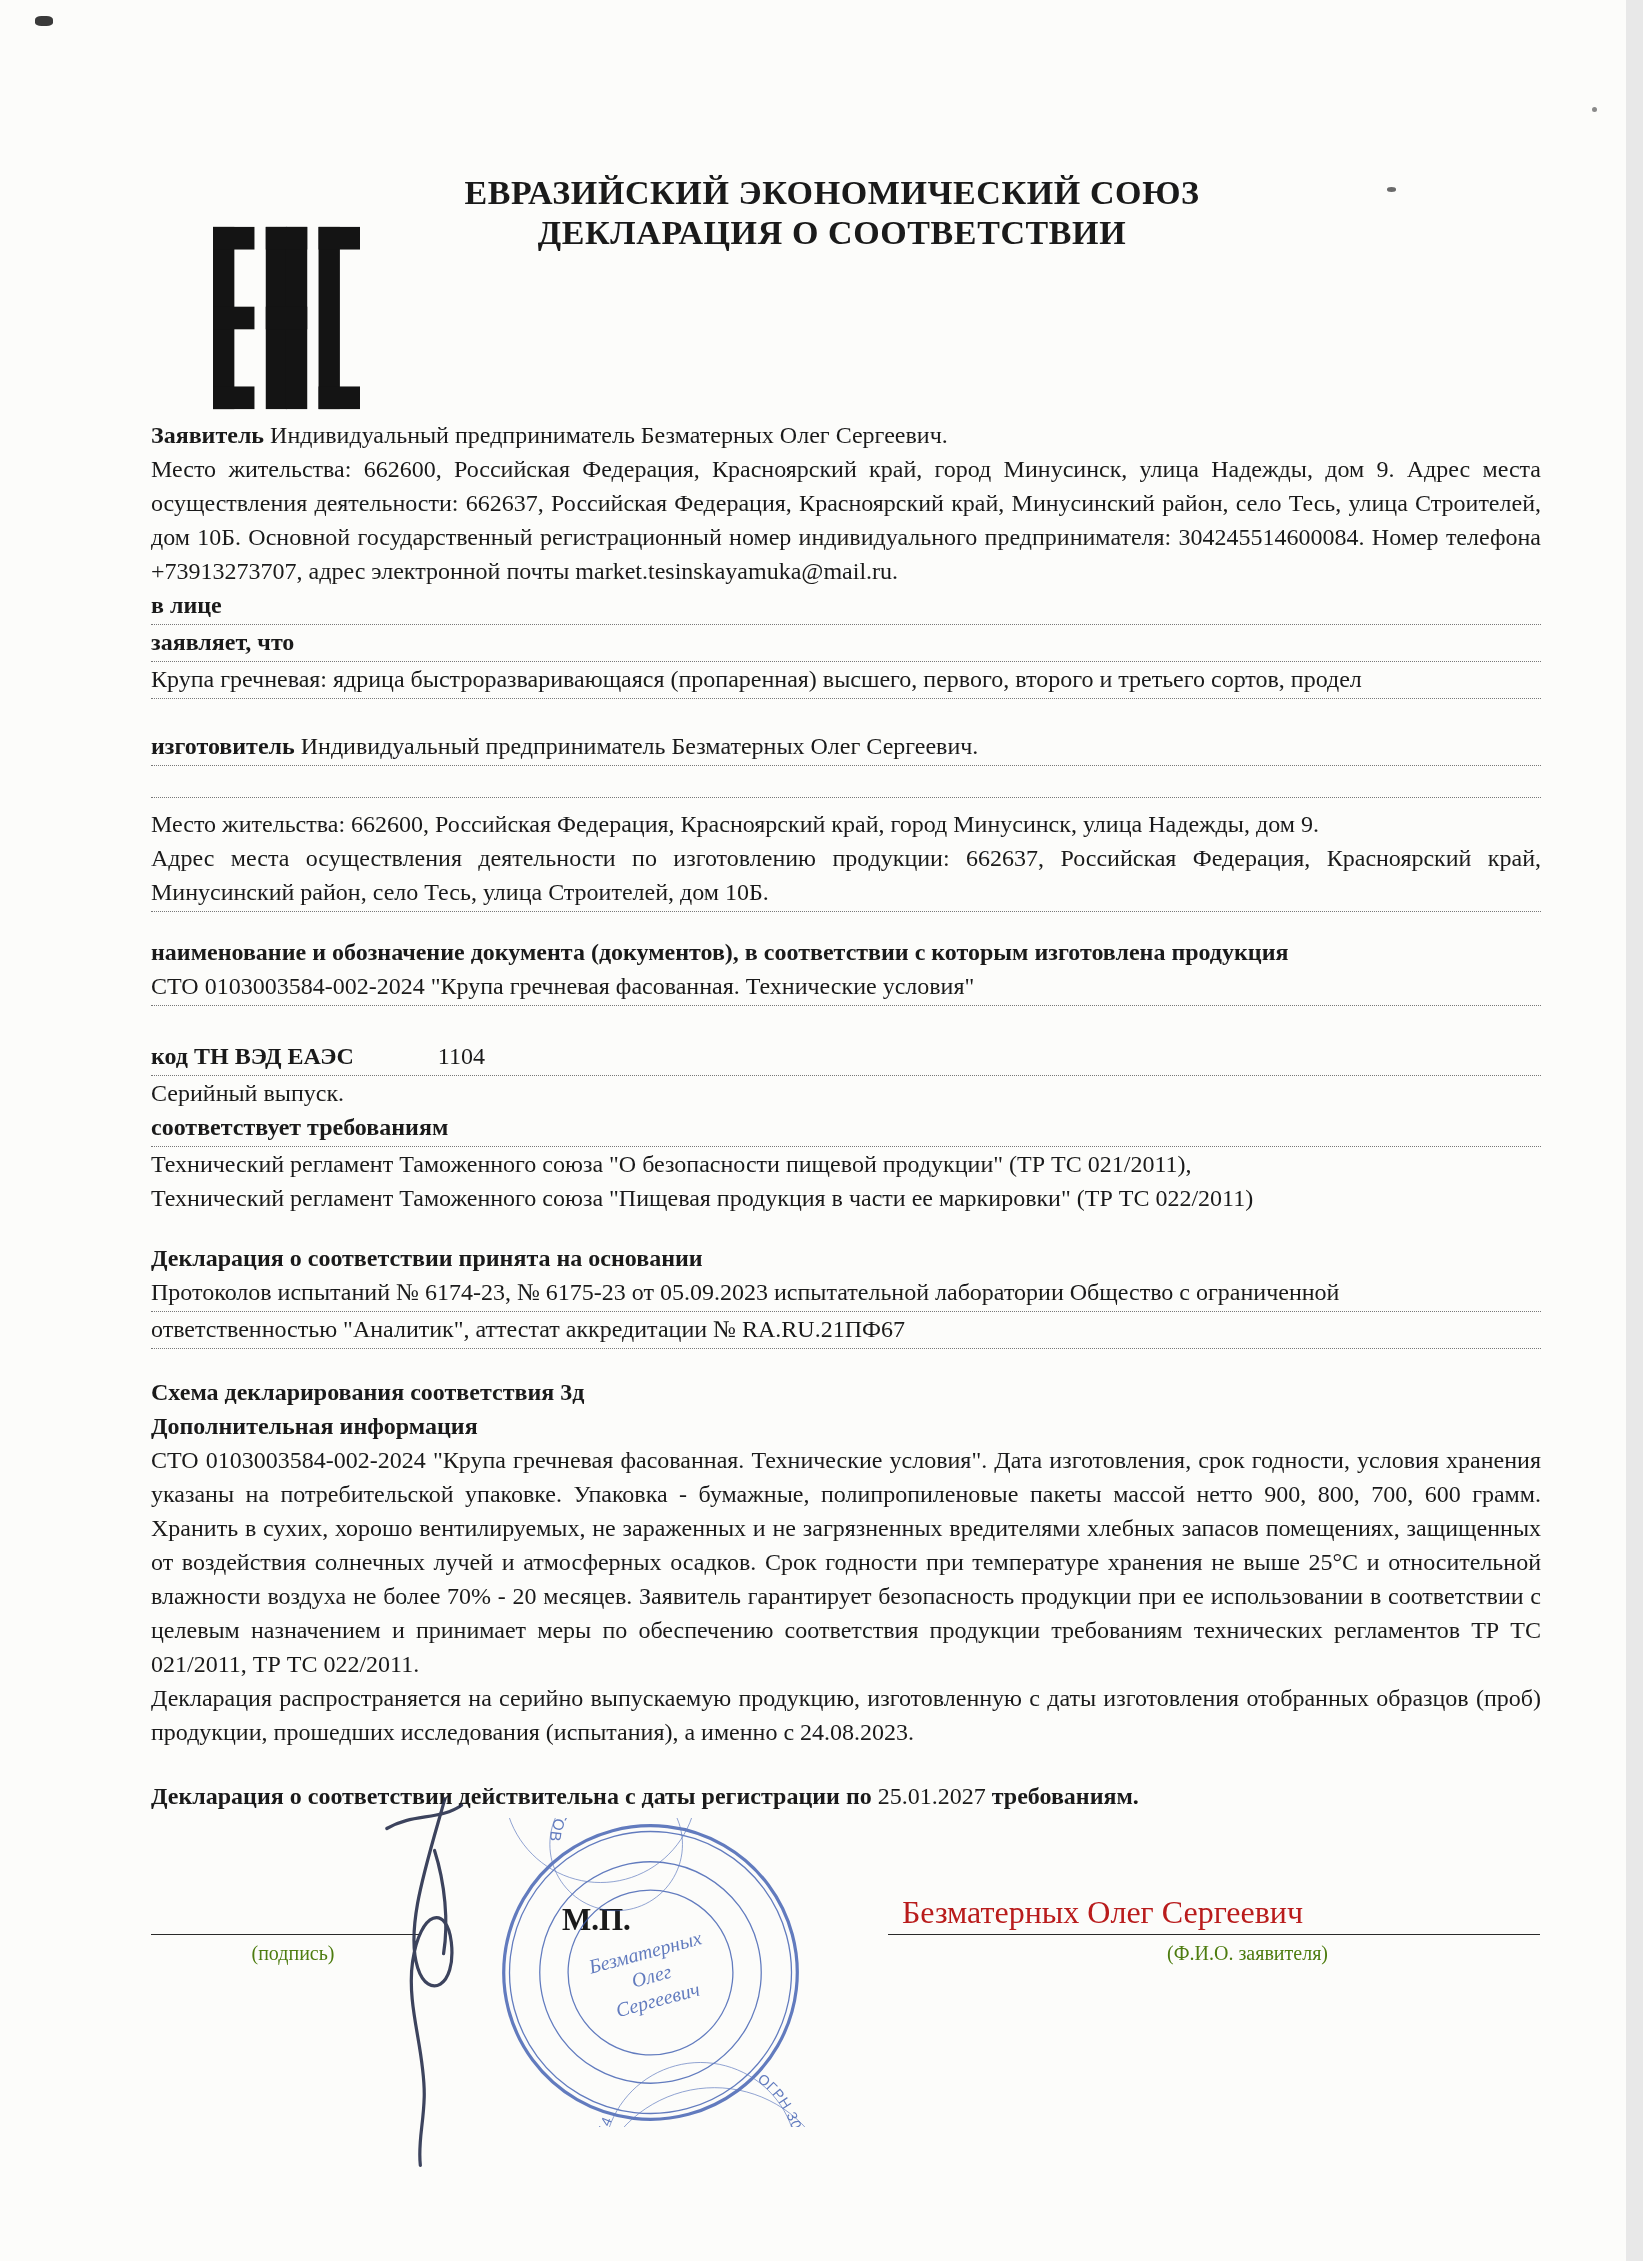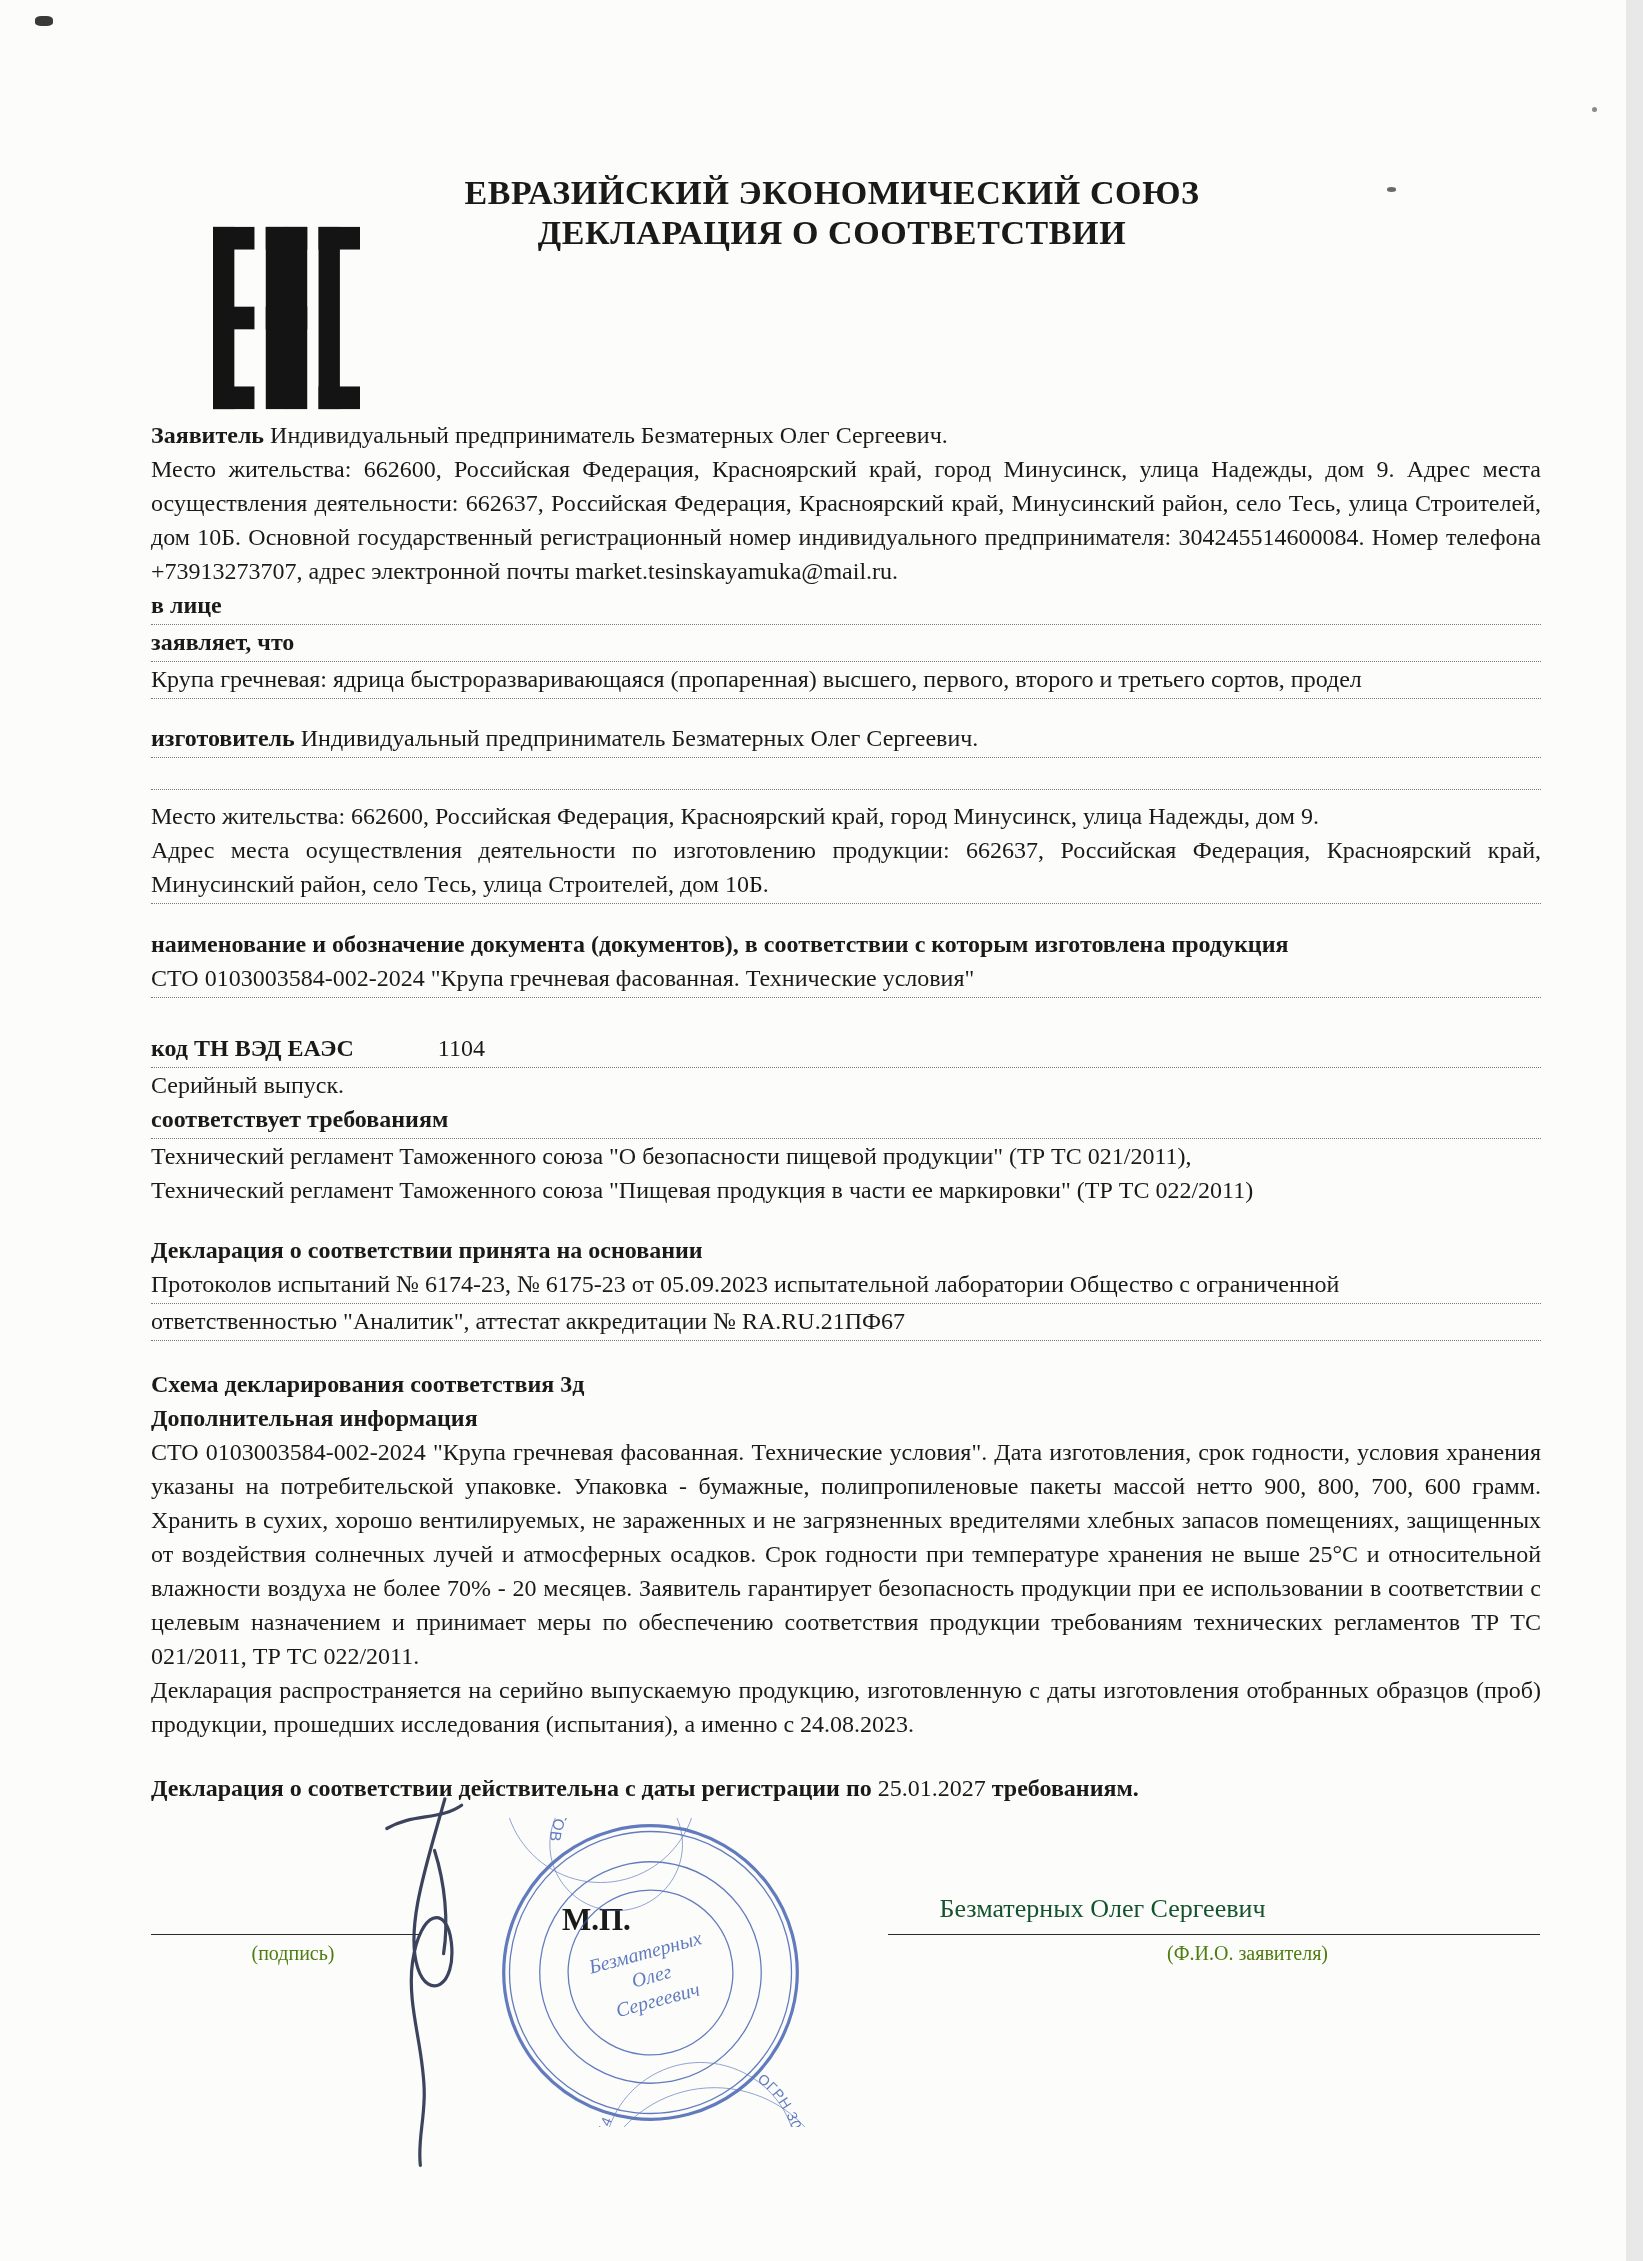--- a/index.html
+++ b/index.html
@@ -22,21 +22,21 @@
   }
   .row{position:relative;}
   .b{font-weight:bold;}
   .just{text-align:justify;}
   .dotted{border-bottom:1.9px dotted #787878;padding-bottom:1.9px;}
   .emptyline{height:30px;}
   .spacer{display:inline-block;width:84px;}
   
   .sig-line{position:absolute;height:0;border-top:1.9px solid #2a2a2a;}
   .sig-label{position:absolute;font-size:20px;text-align:center;color:#4d7c0f;}
-  .sig-name{position:absolute;font-size:26px;text-align:center;color:#14532d;}
+  .sig-name{position:absolute;font-size:32px;text-align:center;color:#b91c1c;}
   .mp{position:absolute;left:562px;top:1902px;font-size:31px;font-weight:bold;}
   .stamp{position:absolute;left:496px;top:1818px;width:309px;height:309px;opacity:.8;}
   .autograph{position:absolute;left:348px;top:1773px;width:155px;height:413px;}
   .speck{position:absolute;background:#3a3a3a;border-radius:50%;}
 </style>
 </head>
 <body>
 
 <div class="page">
 
@@ -73,21 +73,21 @@
     <div class="row">
       <span class="b">Заявитель</span>
       <span>Индивидуальный предприниматель Безматерных Олег Сергеевич.</span>
     </div>
     <div class="just">Место жительства: 662600, Российская Федерация, Красноярский край, город Минусинск, улица Надежды, дом 9. Адрес места осуществления деятельности: 662637, Российская Федерация, Красноярский край, Минусинский район, село Тесь, улица Строителей, дом 10Б. Основной государственный регистрационный номер индивидуального предпринимателя: 304245514600084. Номер телефона +73913273707, адрес электронной почты market.tesinskayamuka@mail.ru.</div>
 
     <div class="row dotted b">в лице</div>
     <div class="row dotted b">заявляет, что</div>
     <div class="row dotted">Крупа гречневая: ядрица быстроразваривающаяся (пропаренная) высшего, первого, второго и третьего сортов, продел</div>
 
-    <div class="row dotted" style="margin-top:22px;">
+    <div class="row dotted" style="margin-top:30px;">
       <span class="b">изготовитель</span>
       <span>Индивидуальный предприниматель Безматерных Олег Сергеевич.</span>
     </div>
     <div class="row dotted emptyline"></div>
 
     <div style="margin-top:9px;">Место жительства: 662600, Российская Федерация, Красноярский край, город Минусинск, улица Надежды, дом 9.</div>
     <div class="just dotted">Адрес места осуществления деятельности по изготовлению продукции: 662637, Российская Федерация, Красноярский край, Минусинский район, село Тесь, улица Строителей, дом 10Б.</div>
 
     <div class="b" style="margin-top:23px;">наименование и обозначение документа (документов), в соответствии с которым изготовлена продукция</div>
     <div class="dotted">СТО 0103003584-002-2024 "Крупа гречневая фасованная. Технические условия"</div>

